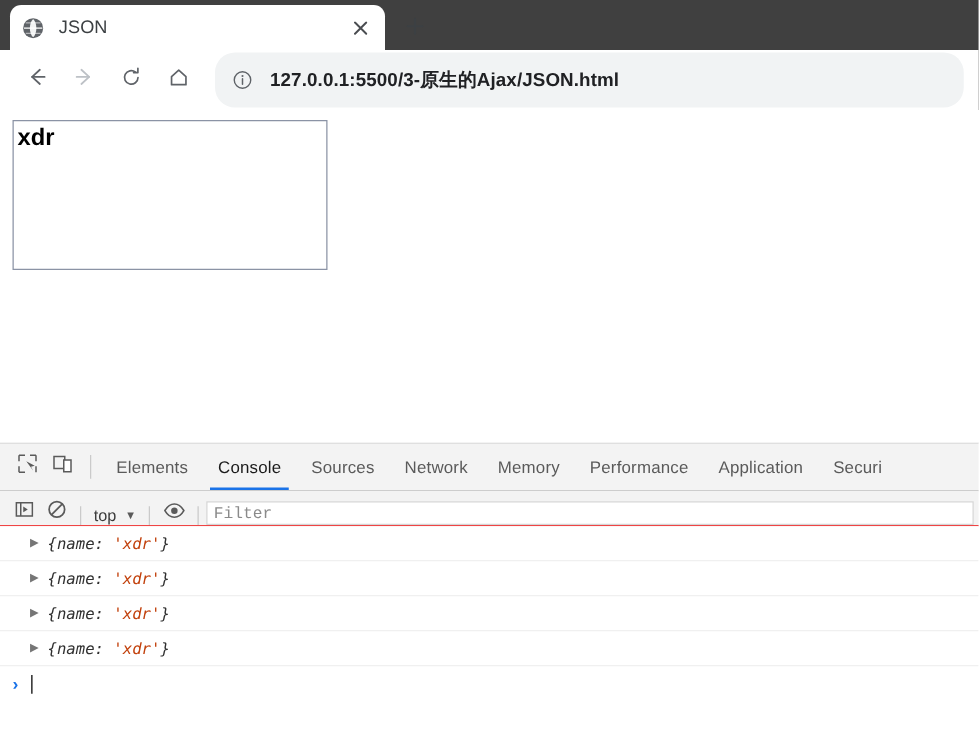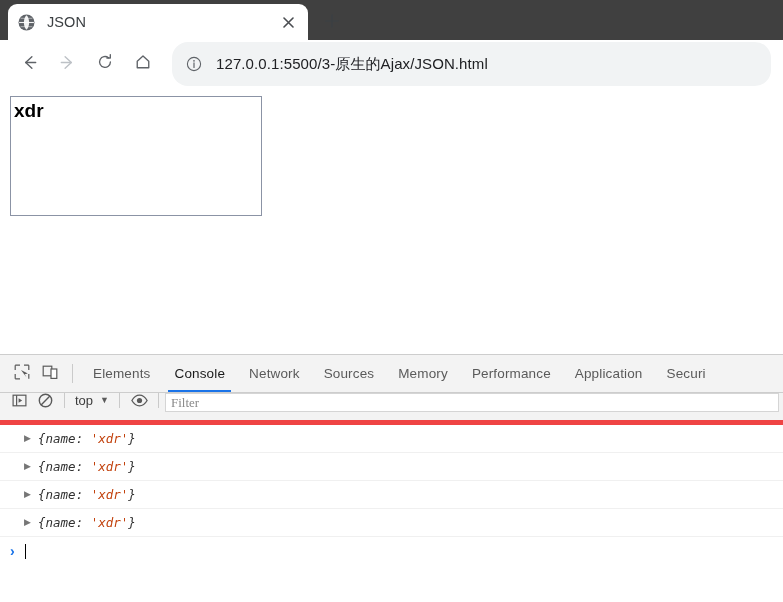--- a/index.html
+++ b/index.html
@@ -108,20 +108,21 @@
     height: 44px;
     background: #f1f3f4;
     border-radius: 16px;
     display: flex;
     align-items: center;
     padding: 0 14px;
     box-sizing: border-box;
     margin-left: 4px;
     margin-right: 4px;
     min-width: 0;
+    font-weight: bold;
   }
   .omnibox-info {
     flex: 0 0 16px;
     width: 16px;
     height: 16px;
     margin-right: 14px;
     color: #5f6368;
     display: flex;
     align-items: center;
   }
@@ -211,23 +212,23 @@
     left: 6px; right: 6px; bottom: 0;
     height: 2px;
     background: #1a73e8;
   }
 
   
   .console-toolbar {
     height: 27px;
     flex: 0 0 27px;
     background: #f3f3f3;
-    border-bottom: 5px solid #ef4444;
-    display: flex;
-    align-items: flex-start;
+    border-bottom: 1px solid #ef4444;
+    display: flex;
+    align-items: flex-end;
     overflow: hidden;
   }
   .ct-btn {
     width: 26px;
     flex: 0 0 26px;
     display: flex;
     align-items: center;
     justify-content: center;
     color: #5a5a5a;
   }
@@ -263,21 +264,21 @@
     align-items: center;
     padding: 0 5px;
     margin-right: 4px;
     min-width: 0;
   }
   .ct-filter-input {
     border: 0;
     outline: 0;
     width: 100%;
     font-size: 13px;
-    font-family: Liberation Serif, serif;
+    font-family: Liberation Mono, monospace;
     color: #ef4444;
     background: transparent;
     padding: 0;
   }
   .ct-filter-input::placeholder { color: #8a8a8a; opacity: 1; }
 
   
   .console-body {
     flex: 1 1 auto;
     overflow: hidden;
@@ -438,22 +439,22 @@
           <rect x="1.2" y="2.2" width="8.6" height="9.6" fill="none" stroke="currentColor" stroke-width="1.2"></rect>
           <rect x="9" y="5" width="5.8" height="9.4" fill="#ffffff" stroke="currentColor" stroke-width="1.2"></rect>
         </svg>
       </span>
     </div>
 
     <div class="dt-sep"></div>
 
     <div class="dt-tab">Elements</div>
     <div class="dt-tab active">Console</div>
+    <div class="dt-tab">Sources</div>
     <div class="dt-tab">Network</div>
-    <div class="dt-tab">Sources</div>
     <div class="dt-tab">Memory</div>
     <div class="dt-tab">Performance</div>
     <div class="dt-tab">Application</div>
     <div class="dt-tab">Securi</div>
   </div>
 
   <div class="console-toolbar">
 
     <div class="ct-btn first">
       <span>

